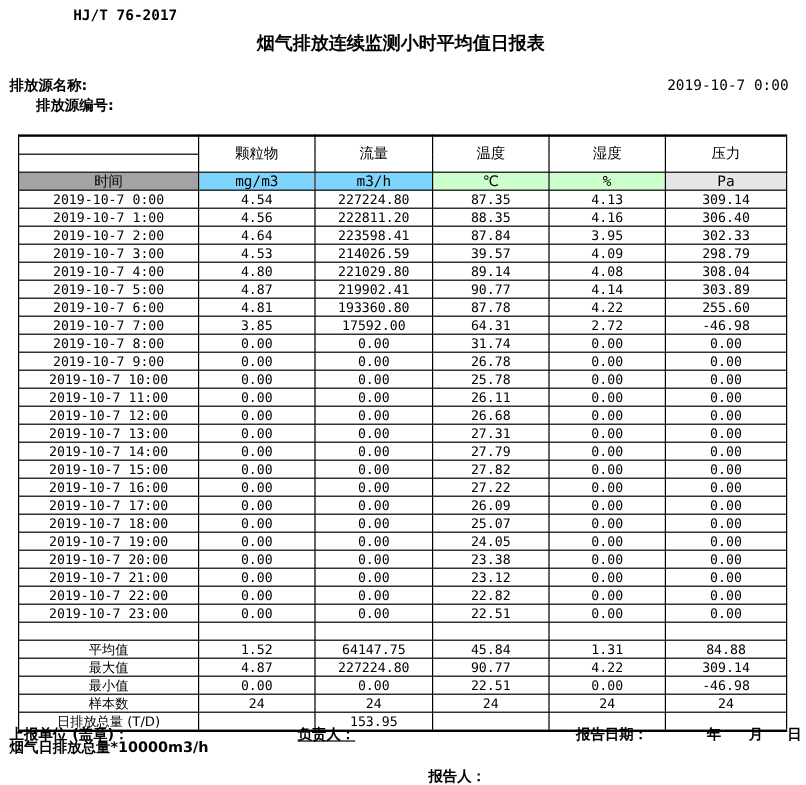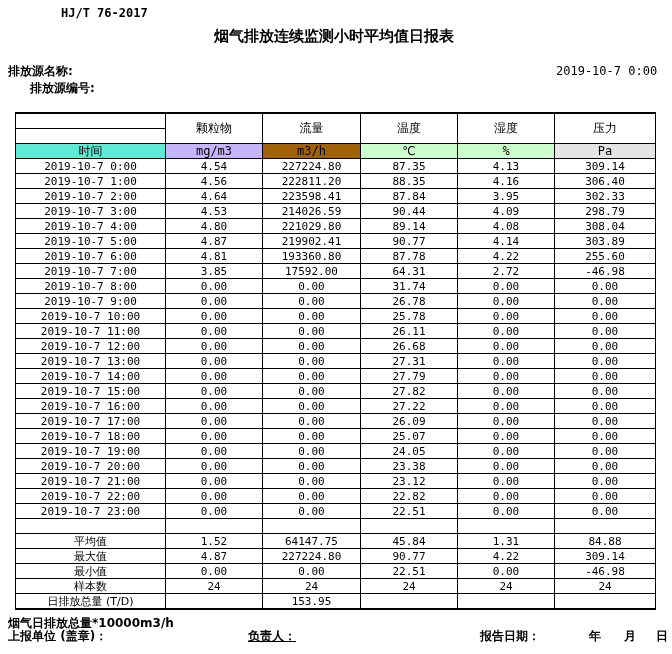--- a/index.html
+++ b/index.html
@@ -25,21 +25,21 @@
     border:1px solid #000;padding:0;margin:0;height:14px;
     text-align:center;vertical-align:middle;
     font-size:11px;line-height:13px;
     font-family:"DejaVu Sans Mono","DejaVu Sans",monospace;
     overflow:hidden;white-space:nowrap;
   }
   table.report td.cn{font-family:"DejaVu Sans","Liberation Sans",sans-serif;}
   table.report tr.hdr td{font-size:12px;}
   .footnote{position:absolute;top:615px;left:8px;font-size:12px;font-weight:bold;
     font-family:"DejaVu Sans","Liberation Sans",sans-serif;}
-  .sigline{position:absolute;top:628px;left:0;width:596px;height:18px;font-size:12px;font-weight:bold;}
+  .sigline{position:absolute;top:604px;left:0;width:596px;height:18px;font-size:12px;font-weight:bold;}
   .sigline span{position:absolute;top:0;white-space:nowrap;}
   .sig-unit{left:8px;}
   .sig-manager{left:248px;text-decoration:underline;}
   .sig-reporter{left:357px;margin-top:35px;}
   .sig-date{left:480px;}
   .sig-year{left:589px;}
   .sig-month{left:624px;}
   .sig-day{left:656px;}
 </style>
 </head>
@@ -66,23 +66,23 @@
         <td class="cn" rowspan="2">颗粒物</td>
         <td class="cn" rowspan="2">流量</td>
         <td class="cn" rowspan="2">温度</td>
         <td class="cn" rowspan="2">湿度</td>
         <td class="cn" rowspan="2">压力</td>
       </tr>
       <tr class="hdr">
         <td class="cn">&nbsp;</td>
       </tr>
       <tr class="hdr">
-        <td class="cn" style="background: #5eead4;">时间</td>
-        <td style="background: #c4b5fd;">mg/m3</td>
-        <td style="background: #a16207;">m3/h</td>
+        <td class="cn" style="background: #a3a3a3;">时间</td>
+        <td style="background: #7dd3fc;">mg/m3</td>
+        <td style="background: #7dd3fc;">m3/h</td>
         <td style="background: rgb(204, 255, 204);">℃</td>
         <td style="background: rgb(204, 255, 204);">%</td>
         <td style="background: #e5e5e5;">Pa</td>
       </tr>
       <tr>
         <td>2019-10-7  0:00</td>
         <td>4.54</td>
         <td>227224.80</td>
         <td>87.35</td>
         <td>4.13</td>
@@ -101,21 +101,21 @@
         <td>4.64</td>
         <td>223598.41</td>
         <td>87.84</td>
         <td>3.95</td>
         <td>302.33</td>
       </tr>
       <tr>
         <td>2019-10-7  3:00</td>
         <td>4.53</td>
         <td>214026.59</td>
-        <td>90.44</td>
+        <td>39.57</td>
         <td>4.09</td>
         <td>298.79</td>
       </tr>
       <tr>
         <td>2019-10-7  4:00</td>
         <td>4.80</td>
         <td>221029.80</td>
         <td>89.14</td>
         <td>4.08</td>
         <td>308.04</td>

